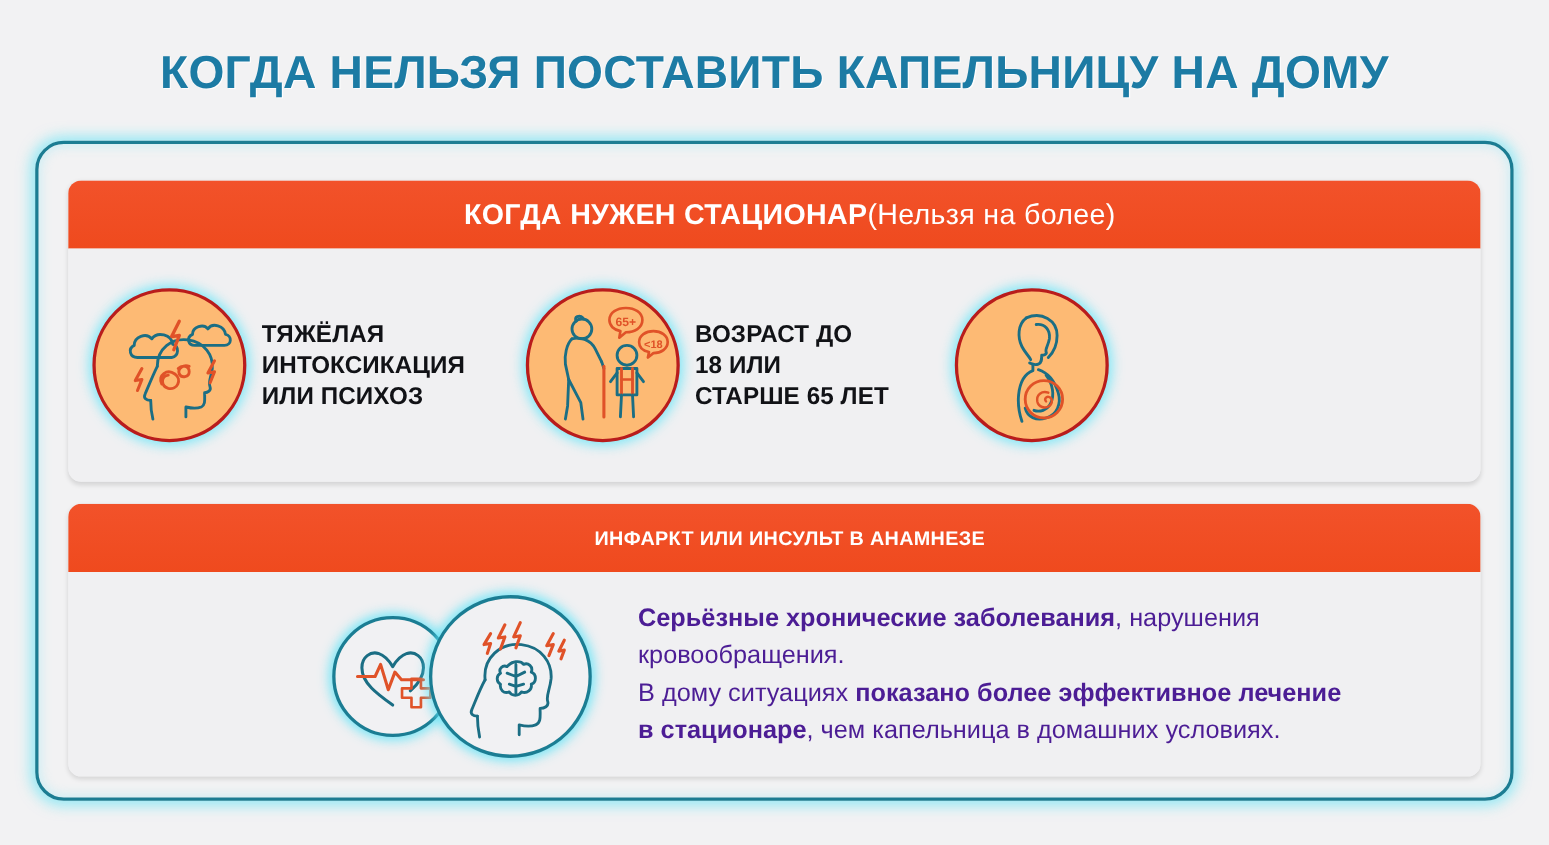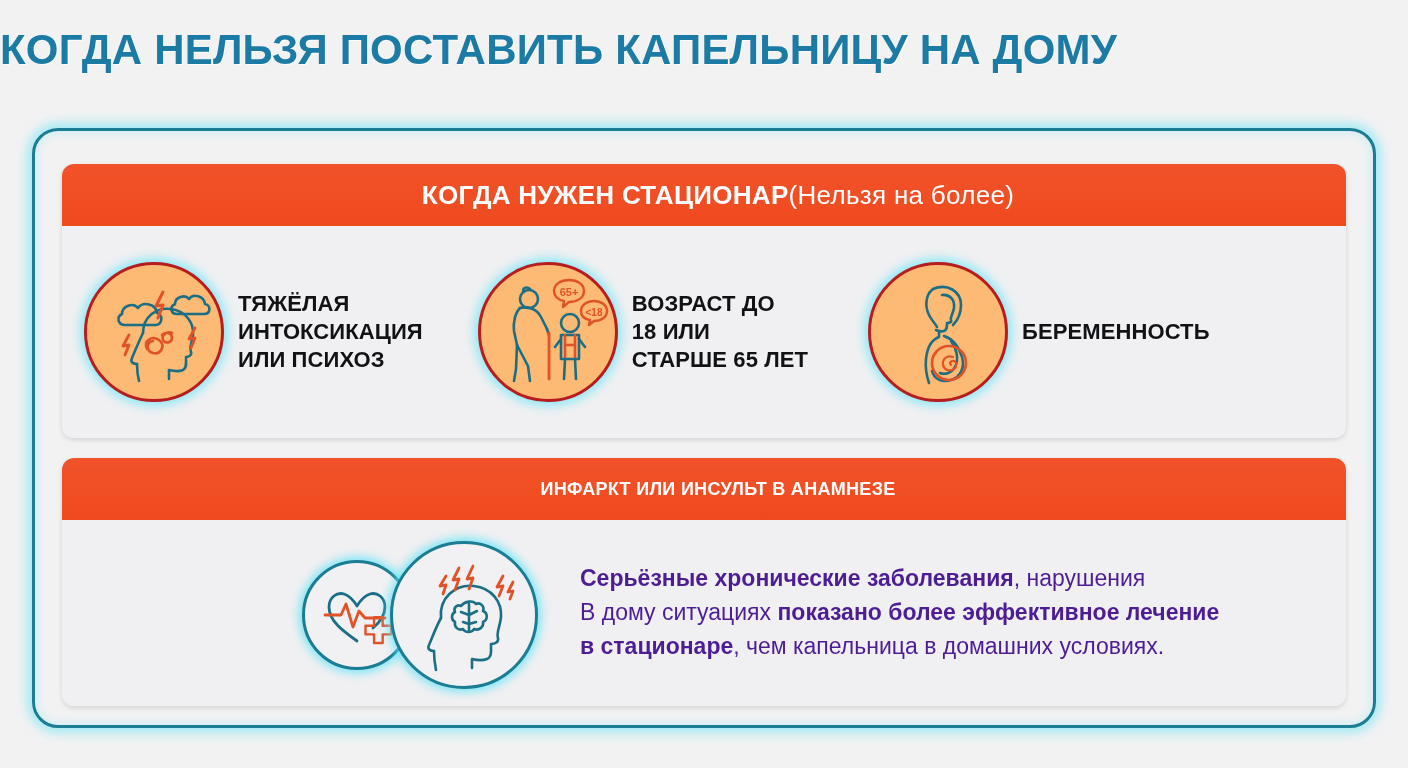--- a/index.html
+++ b/index.html
@@ -7,22 +7,22 @@
     width:1408px;height:768px;
     background:#f2f2f3;
     font-family:"Liberation Sans","DejaVu Sans",sans-serif;
     overflow:hidden;
     position:relative;
   }
 
   
   .title{
     position:absolute;
-    top:26px;left:0;width:1408px;
-    text-align:left;
+    top:42px;left:0;width:1408px;
+    text-align:center;
     font-size:42px;
     font-weight:bold;
     letter-spacing:0.2px;
     color:#1c7ba4;
     text-shadow:1px 1px 0 rgba(255,255,255,.85);
     white-space:nowrap;
     transform:scaleX(1.0);
   }
 
   
@@ -244,21 +244,20 @@
           <path d="M57 63 C66 66 72 74 75 84 C78 94 74 104 64 107 C55 110 47 106 45 98"></path>
 
           <path d="M64 68 C70 76 72 86 68 94 C65 100 58 102 53 100"></path>
 
           <circle cx="62" cy="90" r="17" stroke="#e05228" stroke-width="2.6"></circle>
 
           <path d="M66 84 C60 82 55 86 56 92 C57 97 63 99 67 96 C70 94 70 89 67 88
                    C64 87 62 90 64 92" stroke="#e05228" stroke-width="2.2"></path>
         </svg>
       </div>
-      <div class="label">БЕРЕМЕННОСТЬ</div>
     </div>
 
   </div>
 </div>
 
 <div class="group group-b">
 
   <div class="bar bar-b">
     <span class="bold">ИНФАРКТ ИЛИ ИНСУЛЬТ В АНАМНЕЗЕ</span>
   </div>
@@ -298,18 +297,19 @@
             <path d="M43 22 L37 32 L43 31 L40 40"></path>
             <path d="M100 22 L94 33 L100 32 L96 42"></path>
             <path d="M110 28 L105 38 L110 37 L107 45"></path>
           </g>
         </svg>
       </div>
     </div>
 
     <div class="para">
       <span class="ln"><b>Серьёзные хронические заболевания</b><span>, нарушения</span></span>
+      <span class="ln">кровообращения.</span>
       <span class="ln"><span>В дому ситуациях </span><b>показано более эффективное лечение</b></span>
       <span class="ln"><b>в стационаре</b><span>, чем капельница в домашних условиях.</span></span>
     </div>
 
   </div>
 </div>
 
 </body></html>

